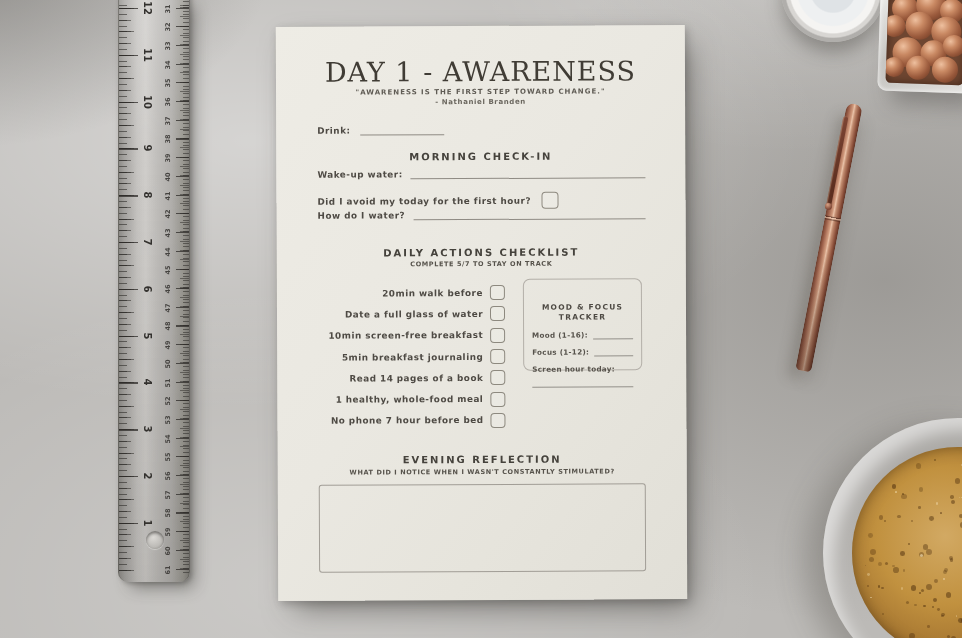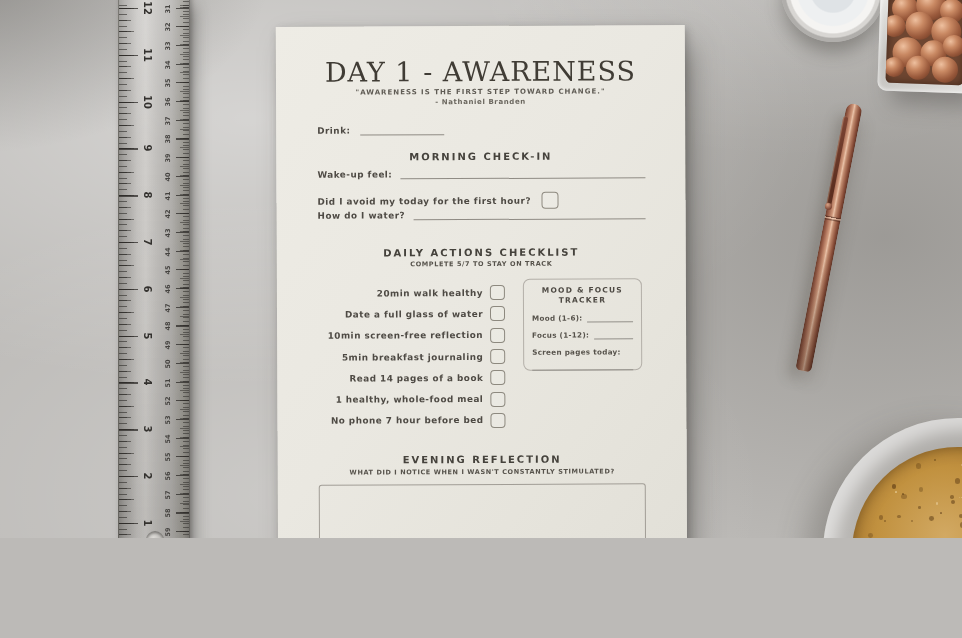--- a/index.html
+++ b/index.html
@@ -1,18 +1,18 @@
 <!DOCTYPE html>
 <html><head>
 <meta charset="utf-8">
 <style>
   html,body{margin:0;padding:0;background:#bcbab7;}
   *{box-sizing:border-box;}
   .stage{
-    position:relative;width:962px;height:538px;overflow:hidden;
+    position:relative;width:962px;height:638px;overflow:hidden;
     font-family:"DejaVu Sans",sans-serif;
     background:
       radial-gradient(500px 300px at -4% -6%, rgba(70,68,64,0.42), transparent 62%),
       radial-gradient(760px 520px at 92% 44%, rgba(84,81,76,0.30), transparent 66%),
       radial-gradient(900px 420px at 26% 22%, rgba(255,255,255,0.38), transparent 64%),
       radial-gradient(520px 300px at 82% -4%, rgba(255,255,255,0.22), transparent 60%),
       radial-gradient(800px 500px at 30% 92%, rgba(255,255,255,0.22), transparent 60%),
       #bcbab7;
   }
 
@@ -67,21 +67,21 @@
   .p-wake{top:143px;left:41px;right:40px;}
   .p-phone{top:166px;left:41px;align-items:center;}
   .p-feel{top:184px;left:41px;right:40px;}
   .p-h-daily{top:221px;}
   .p-sub-daily{top:234px;}
   .p-checklist{position:absolute;top:256px;left:0;width:228px;}
   .cl-row{height:21.3px;display:flex;justify-content:flex-end;align-items:center;}
   .cl-row .lbl{margin-right:7px;}
   .p-tracker{
     position:absolute;left:246px;top:253px;width:119px;height:92px;
-    border:1px solid #b3afa8;border-radius:7px;padding:6px 8px 5px 8px;
+    border:1px solid #b3afa8;border-radius:7px;padding:23px 8px 5px 8px;
   }
   .t-h{text-align:center;font-size:7.5px;font-weight:bold;letter-spacing:1.2px;color:#4e4a44;line-height:10px;}
   .t-row{display:flex;align-items:flex-end;margin-top:8px;}
   .t-lbl{font-size:7.2px;font-weight:bold;letter-spacing:0.3px;color:#56524b;white-space:nowrap;}
   .t-fill{flex:1;border-bottom:1px solid #93908a;height:8px;margin-left:5px;}
   .t-line{border-bottom:1px solid #93908a;height:9px;margin-top:5px;}
   .p-h-evening{top:428px;}
   .p-sub-evening{top:442px;}
   .p-reflect{position:absolute;left:41px;top:458px;width:327px;height:88px;border:1px solid #a19d96;border-radius:3px;}
 
@@ -249,46 +249,46 @@
     <div class="p-abs p-author">- Nathaniel Branden</div>
 
     <div class="row p-date">
       <span class="lbl">Drink:</span>
       <span class="short-line"></span>
     </div>
 
     <div class="p-abs h-sec p-h-morning">MORNING CHECK-IN</div>
 
     <div class="row p-wake">
-      <span class="lbl">Wake-up feel:</span>
+      <span class="lbl">Wake-up water:</span>
       <span class="fill-line"></span>
     </div>
     <div class="row p-phone">
       <span class="lbl">Did I avoid my today for the first hour?</span>
       <span class="cbox cbox-lg"></span>
     </div>
     <div class="row p-feel">
       <span class="lbl">How do I water?</span>
       <span class="fill-line"></span>
     </div>
 
     <div class="p-abs h-sec p-h-daily">DAILY ACTIONS CHECKLIST</div>
     <div class="p-abs h-sub p-sub-daily">COMPLETE 5/7 TO STAY ON TRACK</div>
 
     <div class="p-checklist">
       <div class="cl-row">
-          <span class="lbl">20min walk healthy</span>
+          <span class="lbl">20min walk before</span>
           <span class="cbox"></span>
         </div>
       <div class="cl-row">
           <span class="lbl">Date a full glass of water</span>
           <span class="cbox"></span>
         </div>
       <div class="cl-row">
-          <span class="lbl">10min screen-free reflection</span>
+          <span class="lbl">10min screen-free breakfast</span>
           <span class="cbox"></span>
         </div>
       <div class="cl-row">
           <span class="lbl">5min breakfast journaling</span>
           <span class="cbox"></span>
         </div>
       <div class="cl-row">
           <span class="lbl">Read 14 pages of a book</span>
           <span class="cbox"></span>
         </div>
@@ -299,29 +299,29 @@
       <div class="cl-row">
           <span class="lbl">No phone 7 hour before bed</span>
           <span class="cbox"></span>
         </div>
     </div>
 
     <div class="p-tracker">
       <div class="t-h">MOOD &amp; FOCUS</div>
       <div class="t-h">TRACKER</div>
       <div class="t-row">
-        <span class="t-lbl">Mood (1-6):</span>
+        <span class="t-lbl">Mood (1-16):</span>
         <span class="t-fill"></span>
       </div>
       <div class="t-row">
         <span class="t-lbl">Focus (1-12):</span>
         <span class="t-fill"></span>
       </div>
       <div class="t-row">
-        <span class="t-lbl">Screen pages today:</span>
+        <span class="t-lbl">Screen hour today:</span>
       </div>
       <div class="t-line"></div>
     </div>
 
     <div class="p-abs h-sec p-h-evening">EVENING REFLECTION</div>
     <div class="p-abs h-sub p-sub-evening">WHAT DID I NOTICE WHEN I WASN'T CONSTANTLY STIMULATED?</div>
     <div class="p-reflect"></div>
   </div>
 
   <div class="lid"></div>

